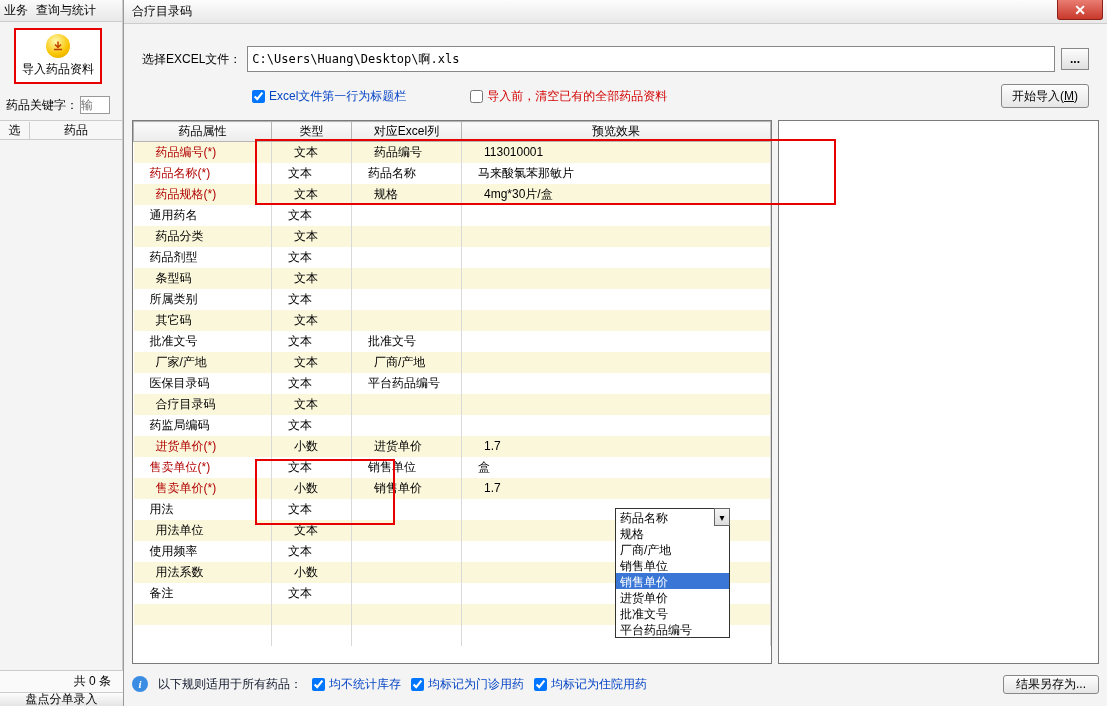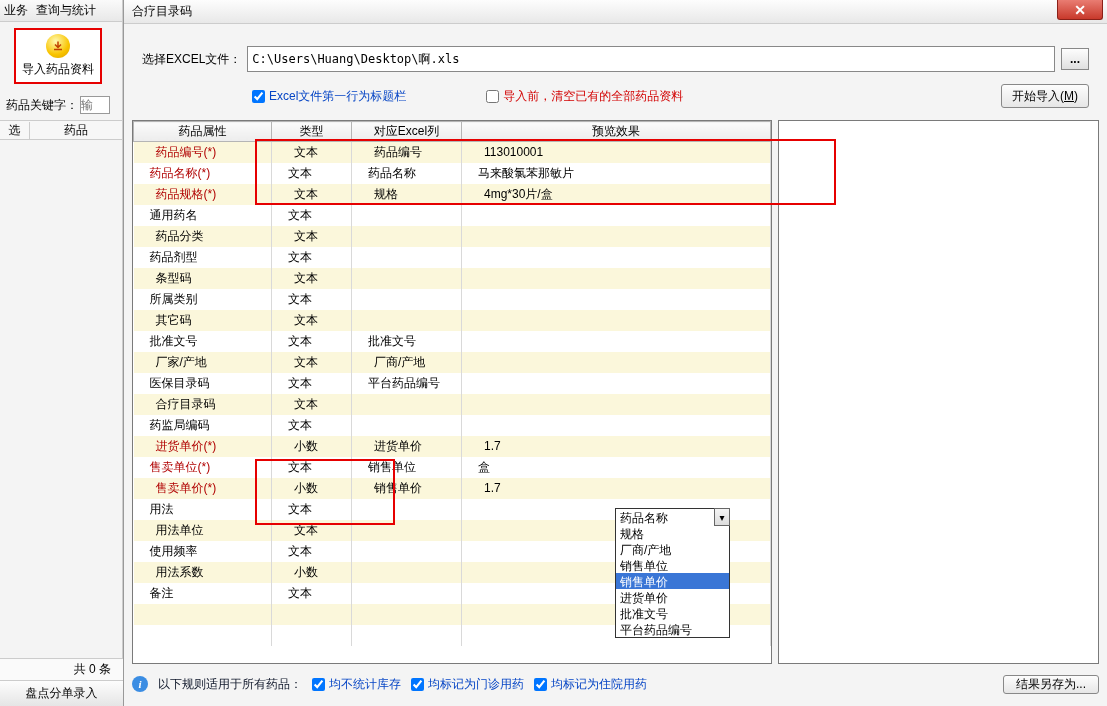--- a/index.html
+++ b/index.html
@@ -11,35 +11,35 @@
 .import-btn { margin: 6px 8px 4px 14px; border: 2px solid #e60000; background: #fff; width: 88px; height: 56px; display: flex; flex-direction: column; align-items: center; justify-content: center; cursor: pointer; }
 .import-btn .icon { width: 24px; height: 24px; border-radius: 50%; background: radial-gradient(circle at 40% 30%, #fff9b0, #f9c400 60%, #d9a000); display: flex; align-items: center; justify-content: center; margin-bottom: 3px; }
 .import-btn .icon svg { width: 12px; height: 12px; }
 .keyword-row { margin-top: 12px; padding-left: 6px; display: flex; align-items: center; gap: 2px; }
 .keyword-row input { width: 30px; height: 18px; border: 1px solid #999; font-size: 12px; }
 .sel-header { margin-top:6px; height:20px; border-top:1px solid #ccc; border-bottom:1px solid #ccc; display:flex; align-items:center; background:#f7f7f7; }
 .sel-header .c1 { width:30px; text-align:center; border-right:1px solid #ccc; }
 .sel-header .c2 { flex:1; text-align:center; }
 .left-bottom { position:absolute; bottom:0; left:0; width:123px; }
 .count-row { height:22px; display:flex; align-items:center; justify-content:flex-end; padding-right:12px; border-top:1px solid #ccc; background:#fafafa; }
-.entry-btn { height:26px; display:flex; align-items:center; justify-content:center; border-top:1px solid #ccc; background: linear-gradient(#fdfdfd,#e5e5e5); cursor:pointer; }
+.entry-btn { height:14px; display:flex; align-items:center; justify-content:center; border-top:1px solid #ccc; background: linear-gradient(#fdfdfd,#e5e5e5); cursor:pointer; }
 
 .dialog { position: absolute; left: 123px; top: 0; width: 984px; height: 706px; border-left: 1px solid #999; background: #f4f4f4; }
 .title-bar { height: 24px; background: linear-gradient(#fdfdfd,#e8e8e8); display: flex; align-items: center; padding-left: 8px; border-bottom: 1px solid #ccc; position: relative; }
 .close-btn { position: absolute; right: 4px; top: 0; width: 46px; height: 20px; background: linear-gradient(#e97c72,#c8392b); color: #fff; display: flex; align-items: center; justify-content: center; border: 1px solid #8b2018; border-top:none; border-radius: 0 0 3px 3px; cursor: pointer; font-size: 14px; font-weight:bold; }
 
 .file-row { padding: 22px 18px 6px 18px; display: flex; align-items: center; gap: 6px; }
 .file-row .path-input { flex: 1; height: 16px; border: 1px solid #888; background: #fff; font-family: monospace; font-size: 12px; padding: 12px 4px; display: flex; align-items: center; }
 .browse-btn { width: 28px; height: 22px; border: 1px solid #888; background: linear-gradient(#fdfdfd,#e0e0e0); cursor: pointer; display: flex; align-items: center; justify-content: center; font-weight: bold; }
 
 .opts-row { padding: 6px 18px 12px 18px; display: flex; align-items: center; }
 .chk { display: inline-flex; align-items: center; gap: 4px; }
 .chk input { width: 13px; height: 13px; }
 .opts-row .blue-lbl { color: #0645c5; }
-.opts-row .red-lbl { color: #d20000; margin-left: 80px; }
+.opts-row .red-lbl { color: #d20000; margin-left: 64px; }
 .start-btn { margin-left: auto; height: 24px; padding: 0 10px; border: 1px solid #888; background: linear-gradient(#fdfdfd,#e6e6e6); cursor: pointer; display: flex; align-items: center; border-radius: 3px; }
 .start-btn .u { text-decoration: underline; }
 
 .grid-wrap { margin: 0 8px 0 8px; display: flex; gap: 6px; }
 .grid { border: 1px solid #7a7a7a; background: #fff; }
 .grid-left { width: 640px; }
 .grid-right { flex: 1; height: 544px; }
 
 table { border-collapse: collapse; width: 100%; table-layout: fixed; }
 th { background: linear-gradient(#fbfbfb,#ececec); border: 1px solid #b5b5b5; height: 20px; font-weight: normal; font-size: 12px; }

